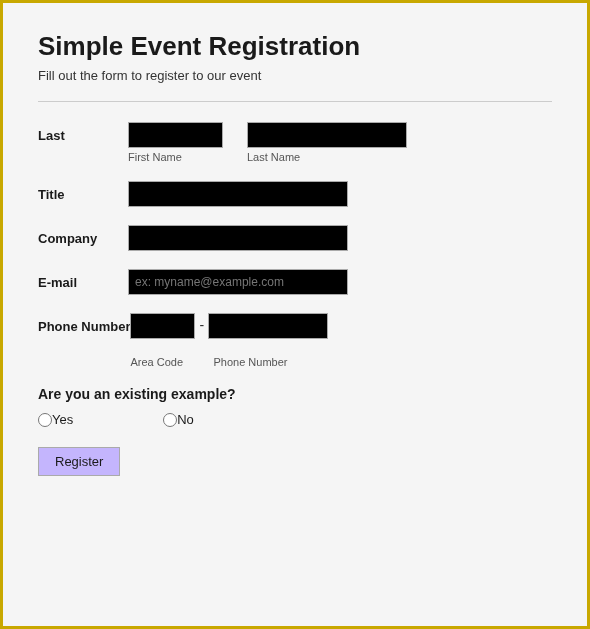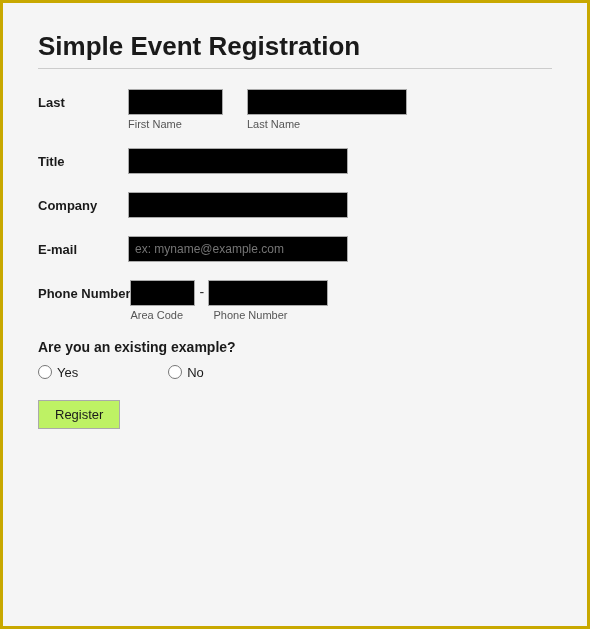--- a/index.html
+++ b/index.html
@@ -139,21 +139,21 @@
     }
 
     .input-phone-number {
       width: 120px;
       height: 26px;
     }
 
     .phone-sublabels {
       display: flex;
       gap: 4px;
-      margin-top: 3px;
+      margin-top: 17px;
     }
 
     .phone-sublabel-area {
       font-size: 11px;
       color: #555;
       width: 65px;
     }
 
     .phone-sublabel-number {
       font-size: 11px;
@@ -170,42 +170,42 @@
     }
 
     .radio-group {
       display: flex;
       gap: 90px;
       margin-bottom: 20px;
     }
 
     .radio-label {
       display: flex;
-      gap: 5px;
+      align-items: center;
       font-size: 13px;
       color: #1a1a1a;
       cursor: pointer;
     }
 
     .radio-label input[type="radio"] {
       width: 14px;
       height: 14px;
       cursor: pointer;
       accent-color: #555;
     }
 
     .button-row {
       display: flex;
       gap: 12px;
       align-items: center;
       margin-top: 10px;
     }
 
     .btn-register {
-      background: #bef264;
+      background: #c4b5fd;
       border: 1px solid #aaa;
       padding: 6px 16px;
       font-size: 13px;
       cursor: pointer;
       font-family: Arial, sans-serif;
       color: #1a1a1a;
     }
 
     .btn-cancel {
       background: transparent;
@@ -216,20 +216,21 @@
       font-family: Arial, sans-serif;
       color: #555;
     }
   </style>
 </head>
 <body>
 
 <div class="page-wrapper">
   <div class="form-container">
     <h1 class="form-title">Simple Event Registration</h1>
+    <p class="form-subtitle">Fill out the form to register to our event</p>
 
     <hr class="divider">
 
     <div class="form-row">
       <label class="form-label">Last</label>
       <div class="form-inputs">
         <div class="name-inputs">
           <div class="input-group">
             <input type="text" class="input-first-name" style="">
           </div>

